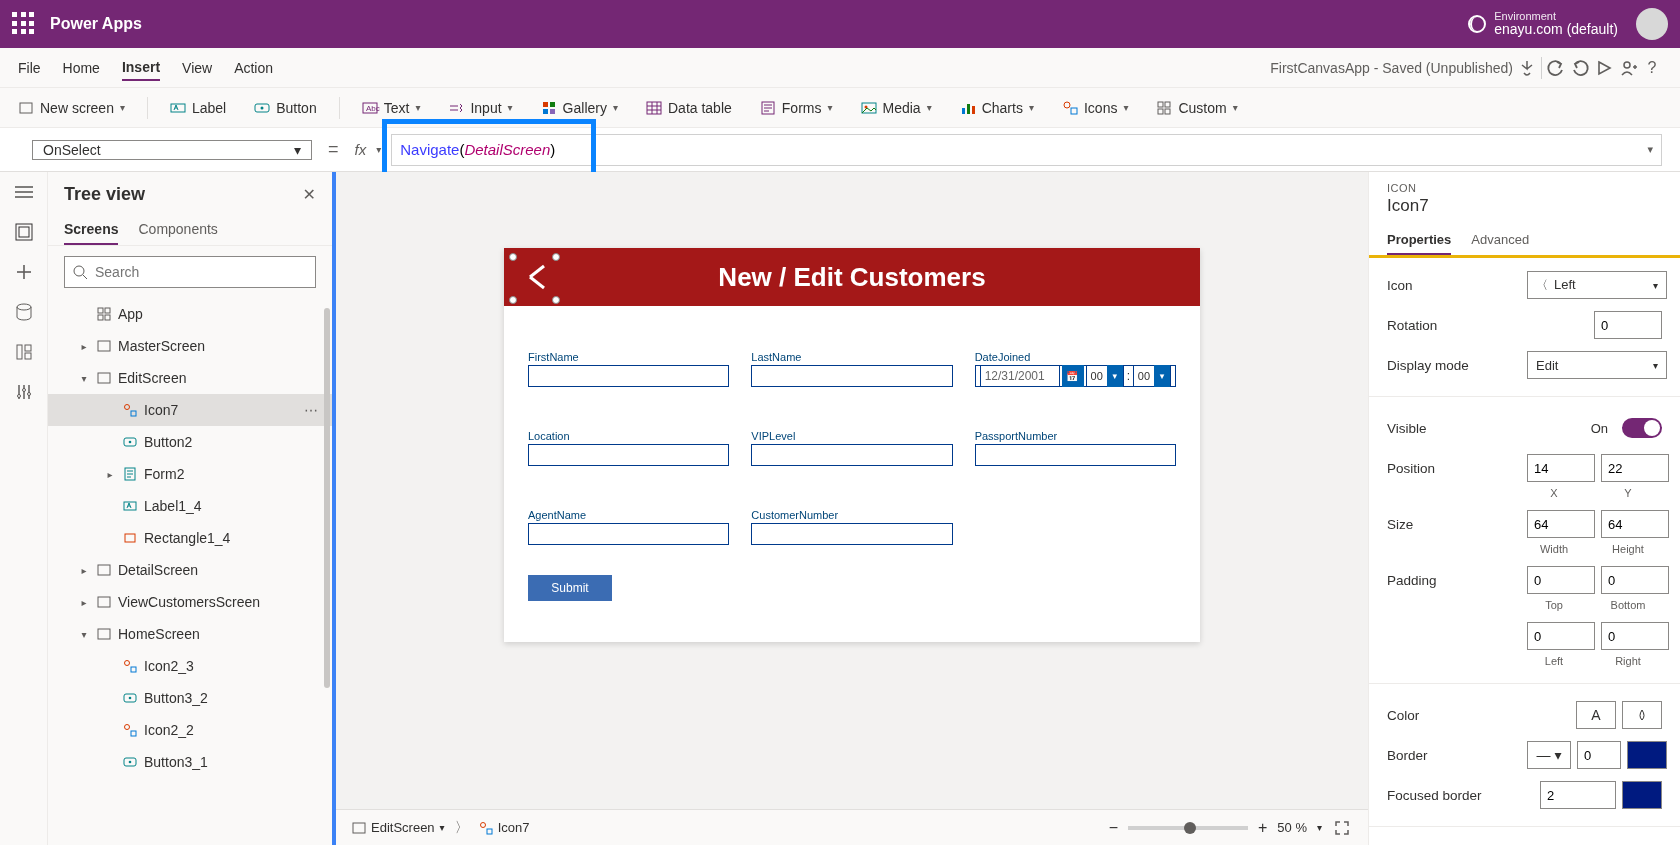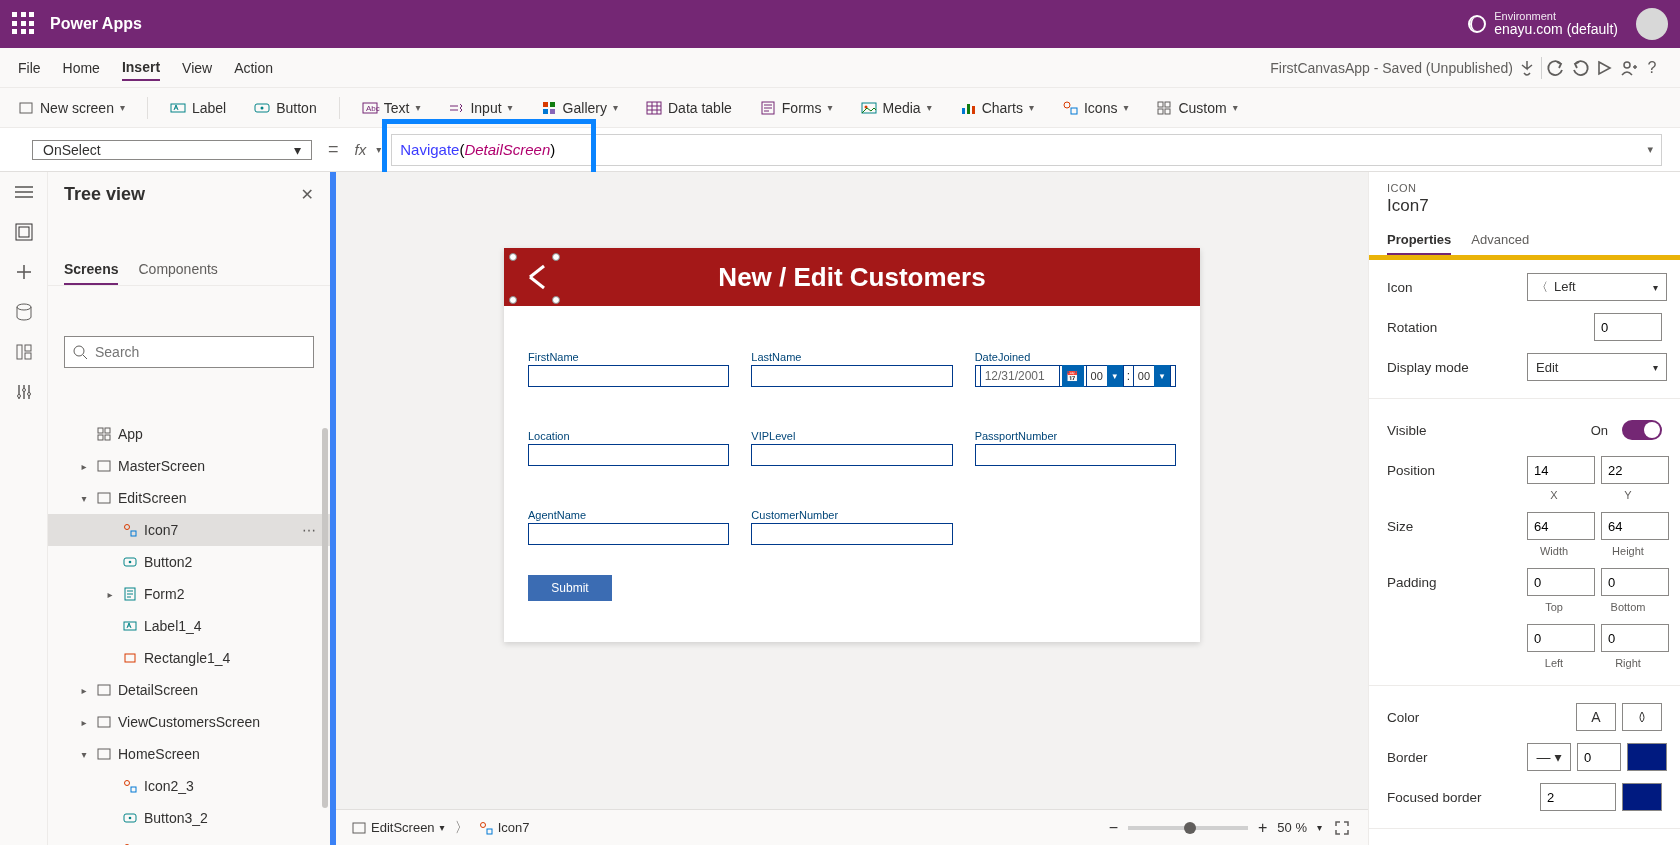--- a/index.html
+++ b/index.html
@@ -48,21 +48,21 @@
   
   
   .main { display:flex; height: calc(845px - 48px - 40px - 40px - 44px); }
   
   
   .leftrail { width:48px; background:#faf9f8; border-right:1px solid #edebe9; display:flex; flex-direction:column; align-items:center; padding-top:10px; gap:20px;}
   .leftrail .rail-btn{width:20px;height:20px;cursor:pointer;display:flex;align-items:center;justify-content:center;color:#605e5c;}
   .leftrail .rail-btn.active{color:#323130;}
   
   
-  .treepanel { width: 288px; background:#faf9f8; border-right:6px solid #3b82f6; display:flex; flex-direction:column;gap:40px;}
+  .treepanel { width: 288px; background:#faf9f8; border-right:4px solid #3b82f6; display:flex; flex-direction:column;}
   .tree-header{display:flex;align-items:center;justify-content:space-between;padding:12px 16px 6px 16px;}
   .tree-title{font-size:18px;font-weight:600;}
   .tree-close{font-size:16px;cursor:pointer;color:#605e5c;}
   .tree-tabs{display:flex;gap:20px;padding:4px 16px 0 16px;border-bottom:1px solid #edebe9;}
   .tree-tab{padding:6px 0;font-size:14px;color:#605e5c;cursor:pointer;border-bottom:2px solid transparent;}
   .tree-tab.active{color:#323130;font-weight:600;border-bottom-color:#742774;}
   .tree-search{margin:10px 16px;border:1px solid #8a8886;background:#fff;display:flex;align-items:center;padding:12px 8px;height:32px;gap:8px;}
   .tree-search input{border:none;outline:none;flex:1;font-size:14px;}
   .tree-list{flex:1;overflow-y:auto;padding-bottom:8px;position:relative;}
   .tree-item{display:flex;align-items:center;height:32px;padding-left:16px;cursor:pointer;font-size:14px;gap:6px;}
@@ -101,21 +101,21 @@
   .crumb-sep{font-size:14px;color:#605e5c;}
   .bb-right{margin-left:auto;display:flex;align-items:center;gap:10px;}
   .zoom-slider{width:120px;height:4px;background:#d0d0d0;position:relative;}
   .zoom-slider .thumb{position:absolute;left:56px;top:-4px;width:12px;height:12px;border-radius:50%;background:#605e5c;}
   
   
   .propspanel{width:312px;background:#fff;border-left:1px solid #edebe9;display:flex;flex-direction:column;overflow-y:auto;}
   .props-head{padding:10px 18px 4px;}
   .props-head .ptype{font-size:11px;color:#605e5c;letter-spacing:.5px;}
   .props-head .pname{font-size:17px;color:#323130;margin-top:2px;}
-  .props-tabs{display:flex;gap:20px;padding:6px 18px 0;border-bottom:5px solid #eab308;}
+  .props-tabs{display:flex;gap:20px;padding:6px 18px 0;border-bottom:3px solid #eab308;}
   .props-tab{padding:6px 0;font-size:13px;cursor:pointer;color:#605e5c;border-bottom:2px solid transparent;}
   .props-tab.active{color:#323130;font-weight:600;border-bottom-color:#742774;}
   .props-body{padding:12px 18px;display:flex;flex-direction:column;gap:10px;flex:1;}
   .prop-row{display:flex;align-items:center;min-height:30px;}
   .prop-label{flex:0 0 140px;font-size:13.5px;}
   .prop-control{flex:1;display:flex;gap:6px;justify-content:flex-end;}
   .pselect{height:28px;border:1px solid #8a8886;padding:0 8px;font-size:13px;background:#fff;width:140px;display:flex;align-items:center;justify-content:space-between;}
   .pinput{height:28px;width:68px;border:1px solid #8a8886;padding:0 6px;font-size:13px;}
   .toggle{width:40px;height:20px;border-radius:10px;background:#742774;position:relative;cursor:pointer;}
   .toggle .knob{position:absolute;right:2px;top:2px;width:16px;height:16px;border-radius:50%;background:#fff;}

